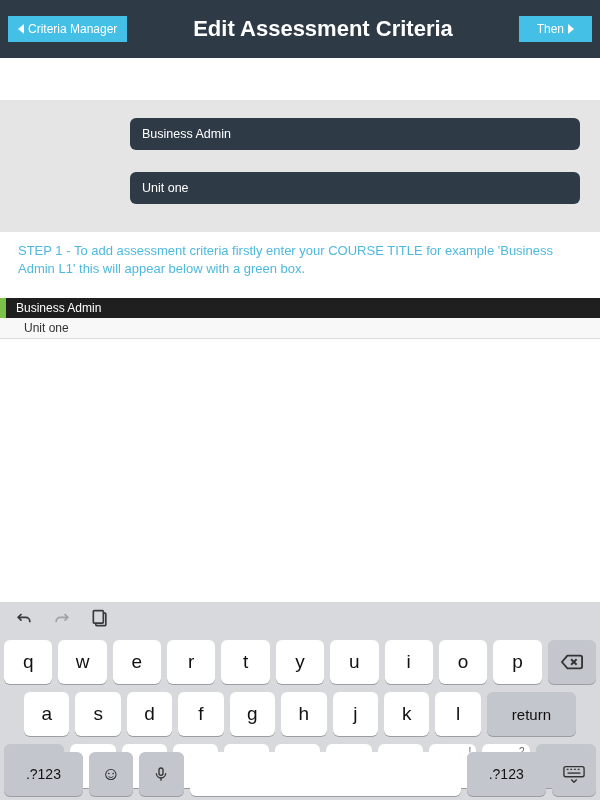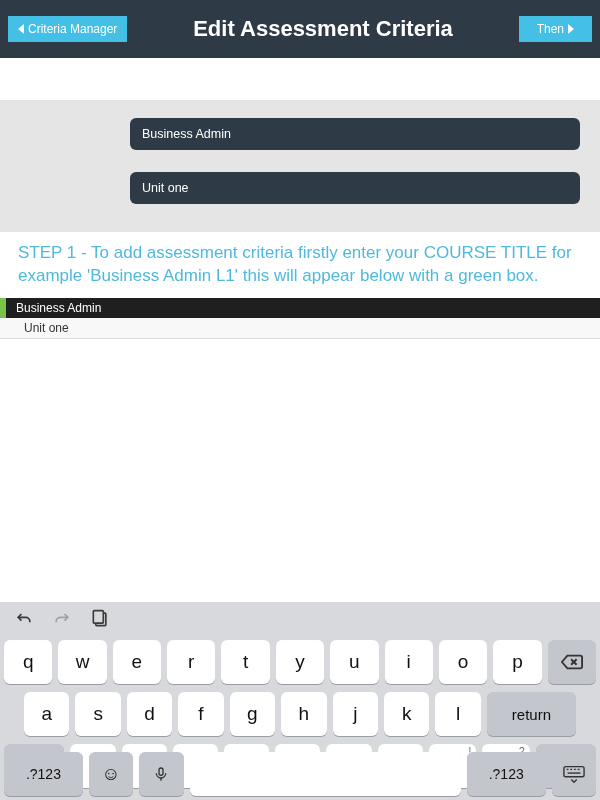--- a/index.html
+++ b/index.html
@@ -103,21 +103,21 @@
     font-size: 13px;
     cursor: pointer;
   }
 
   .steps {
     background: #fff;
     padding: 10px 18px 0 18px;
     height: 58px;
     overflow: hidden;
     color: #4fb9dd;
-    font-size: 17px;
+    font-size: 13px;
     line-height: 1.35;
   }
   .steps p { margin-bottom: 10px; }
 
   .course-row {
     background: #1f1f1f;
     color: #fff;
     font-size: 12px;
     padding: 3px 10px;
     border-left: 6px solid #7bc24a;

